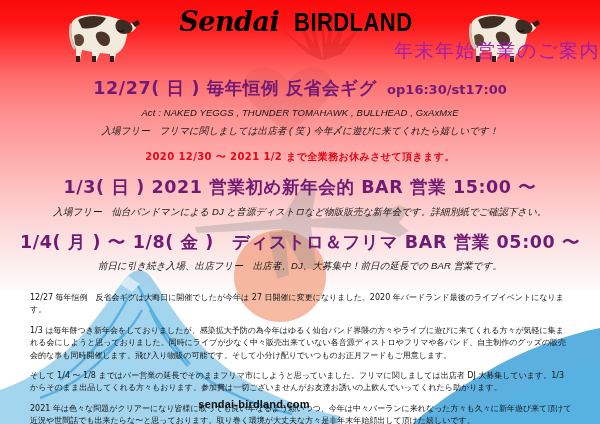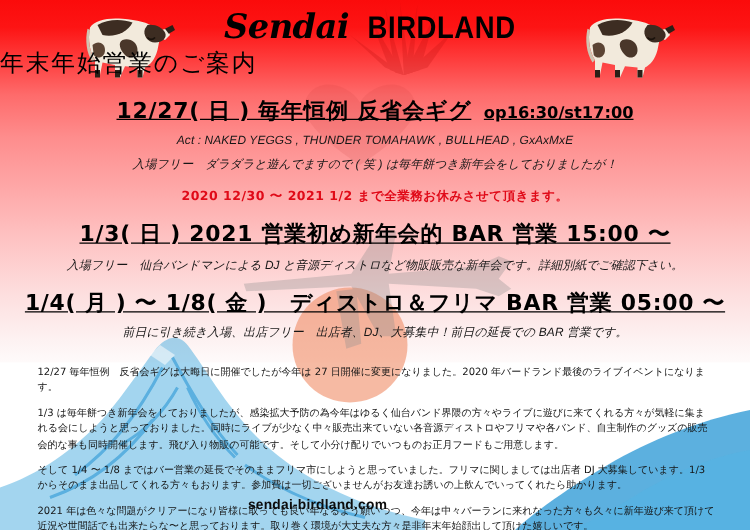--- a/index.html
+++ b/index.html
@@ -124,43 +124,42 @@
     color: #000000;
     letter-spacing: 0.5px;
     margin-left: 7px;
     transform: scaleX(0.88);
     display: inline-block;
   }
   .header-sub {
     position: absolute;
     left: 0; top: 38px;
     width: 600px;
-    text-align: left;
+    text-align: right;
     font-size: 19px;
     font-weight: 400;
-    color: #000000;
+    color: #a21caf;
     letter-spacing: 1.5px;
     font-family: "DejaVu Sans", "Liberation Sans", sans-serif;
   }
 
   
   .events {
     position: absolute;
     left: 0; top: 70px;
     width: 600px;
   }
   .ev-head {
     text-align: center;
     font-size: 17.5px;
     font-weight: 700;
-    color: #000000;
+    color: #701a75;
     letter-spacing: 0.6px;
     white-space: nowrap;
     font-family: "DejaVu Sans", "Liberation Sans", sans-serif;
-    text-decoration: underline;
   }
   .ev-head .small-time {
     font-size: 13px;
     font-weight: 700;
     letter-spacing: 0px;
     margin-left: 10px;
   }
   .ev-sub {
     text-align: center;
     font-size: 9.5px;
@@ -313,21 +312,21 @@
     <div class="header-sub">年末年始営業のご案内</div>
   </div>
 
   <div class="events">
 
     <div class="ev-head r1">
       <span>12/27( 日 )  毎年恒例  反省会ギグ</span><span class="small-time">op16:30/st17:00</span>
     </div>
     <div class="ev-sub r2">Act : NAKED YEGGS , THUNDER TOMAHAWK , BULLHEAD , GxAxMxE</div>
 
-    <div class="ev-sub r4">入場フリー　ダラダラと遊んでますので ( 笑 ) は毎年餅つき新年会をしておりましたが！</div>
+    <div class="ev-sub r4">入場フリー　フリマに関しましては出店者 ( 笑 ) 今年〆に遊びに来てくれたら嬉しいです！</div>
 
     <div class="notice r5">2020 12/30 〜 2021 1/2 まで全業務お休みさせて頂きます。</div>
 
     <div class="ev-head r6">1/3( 日 )  2021 営業初め新年会的 BAR 営業  15:00 〜</div>
     <div class="ev-sub r7">入場フリー　仙台バンドマンによる DJ と音源ディストロなど物販販売な新年会です。詳細別紙でご確認下さい。</div>
 
     <div class="ev-head r8">1/4( 月 ) 〜 1/8( 金 )　ディストロ＆フリマ BAR 営業 05:00 〜</div>
     <div class="ev-sub r9">前日に引き続き入場、出店フリー　出店者、DJ、大募集中！前日の延長での BAR 営業です。</div>
   </div>
 

